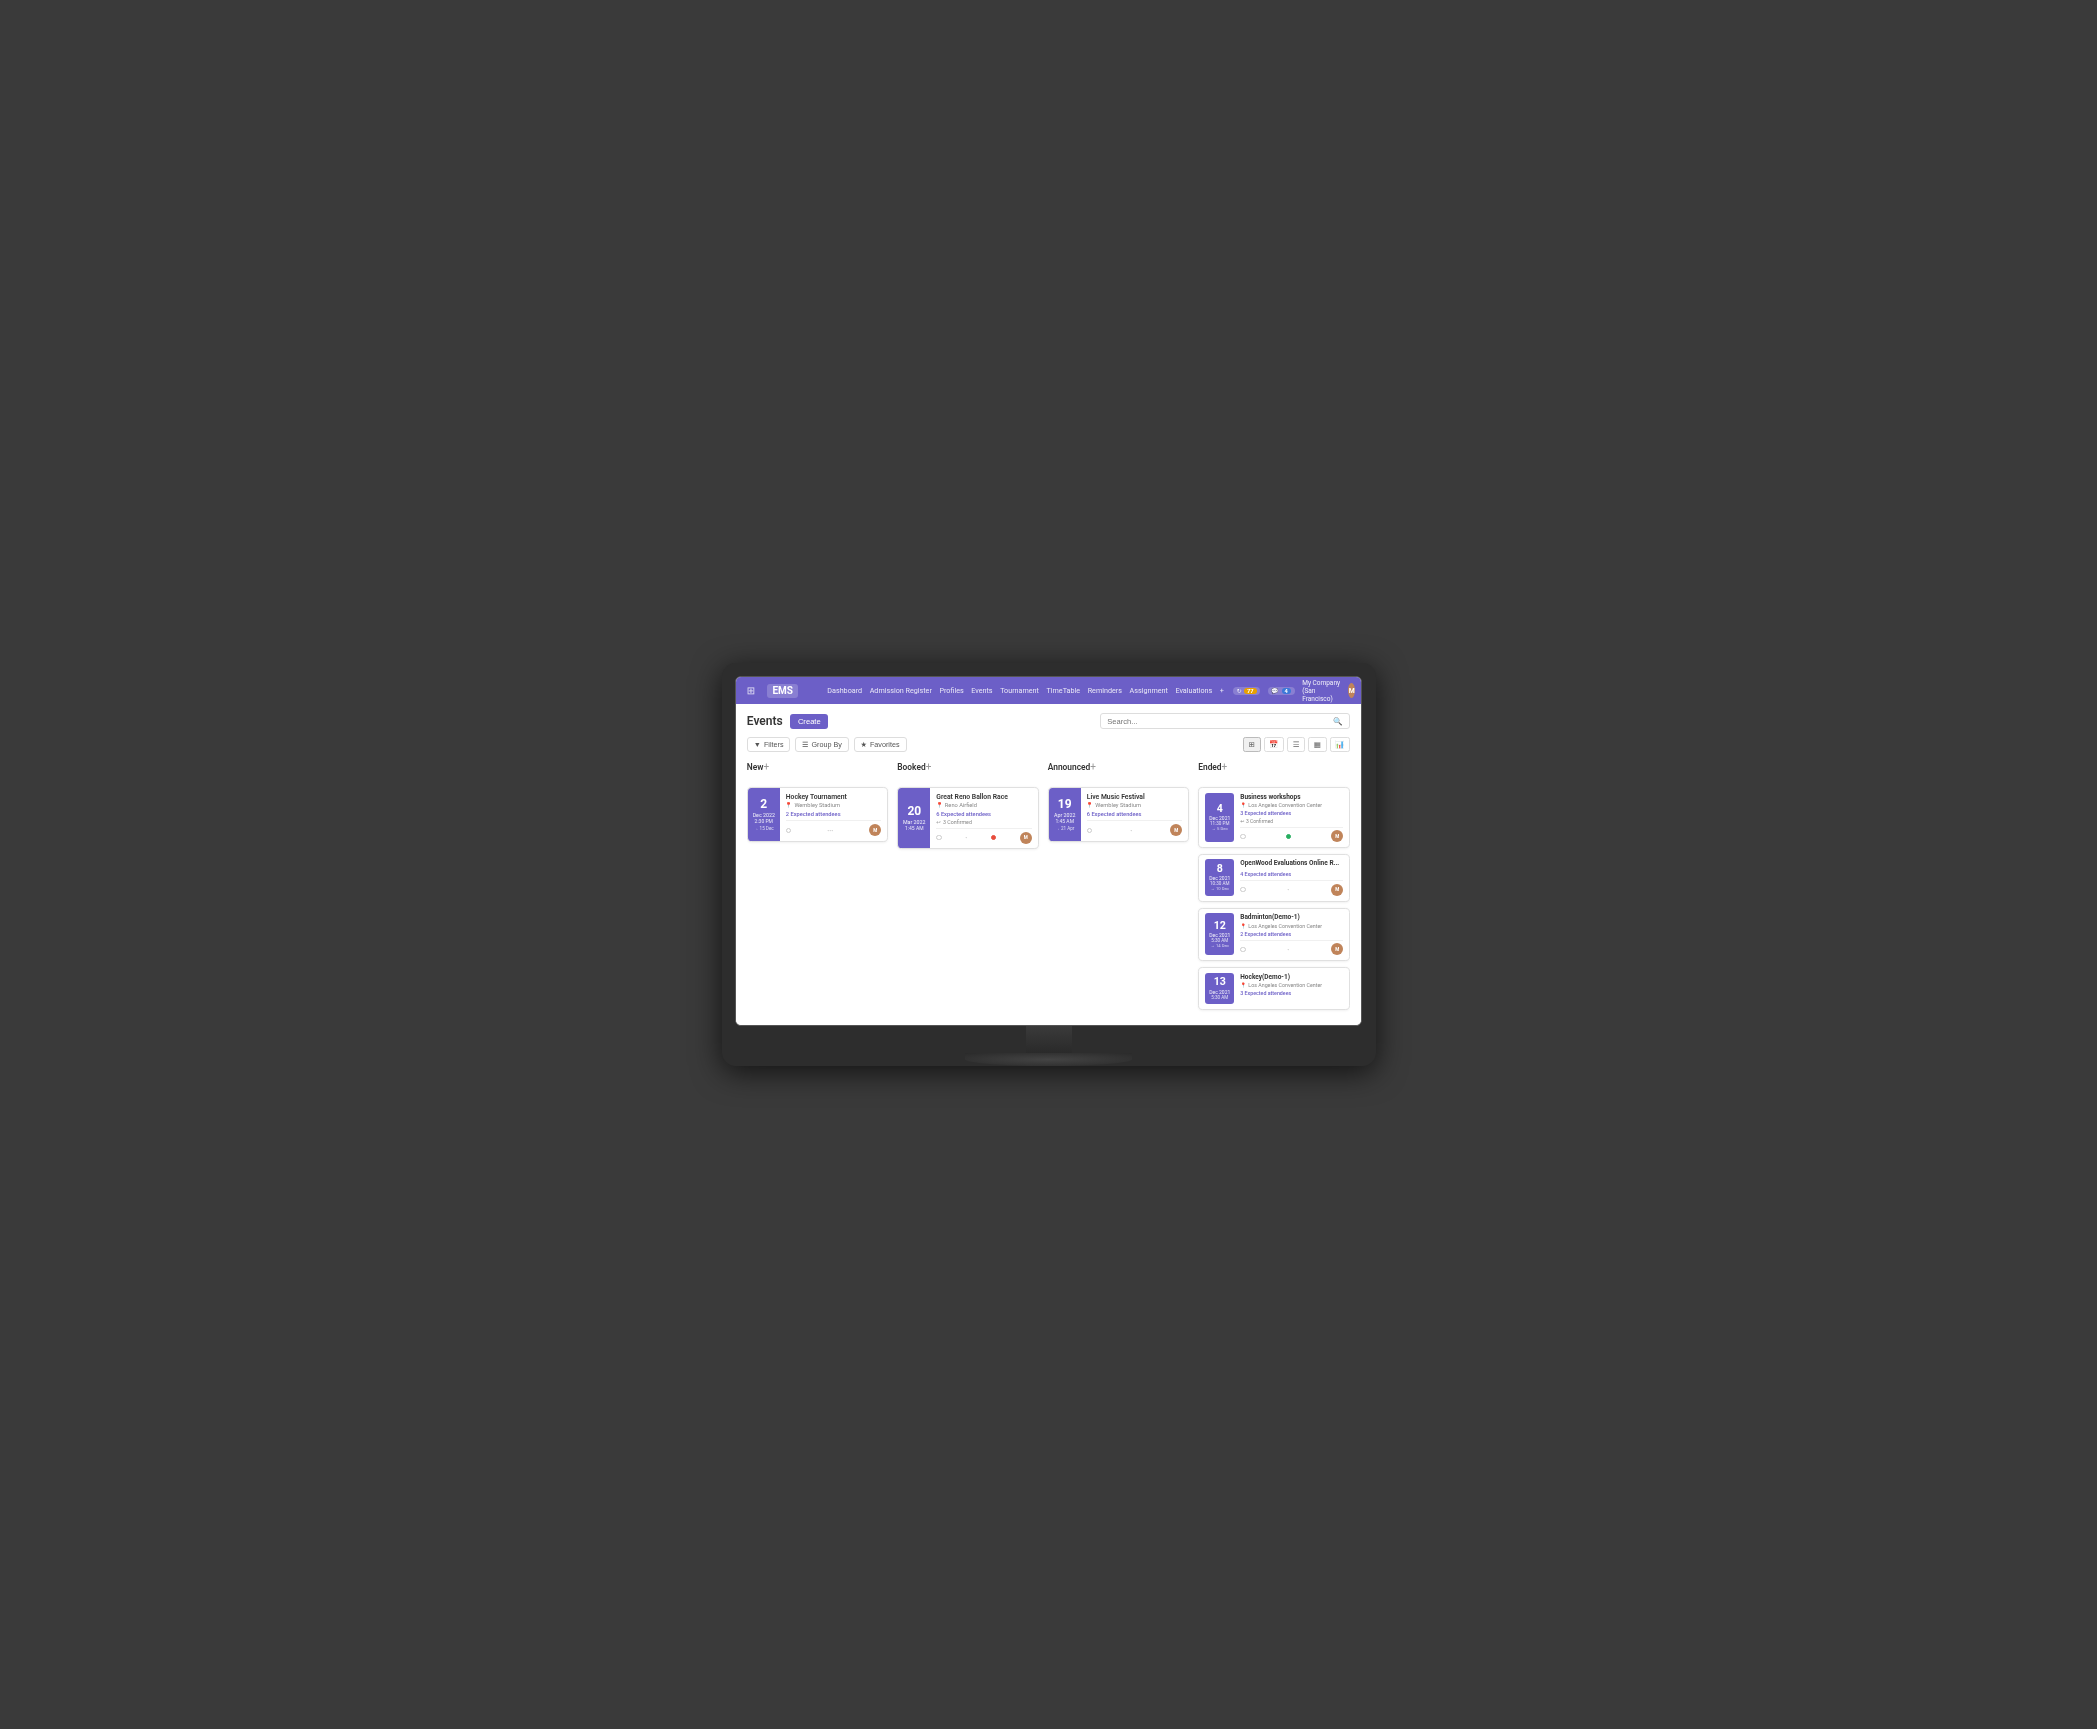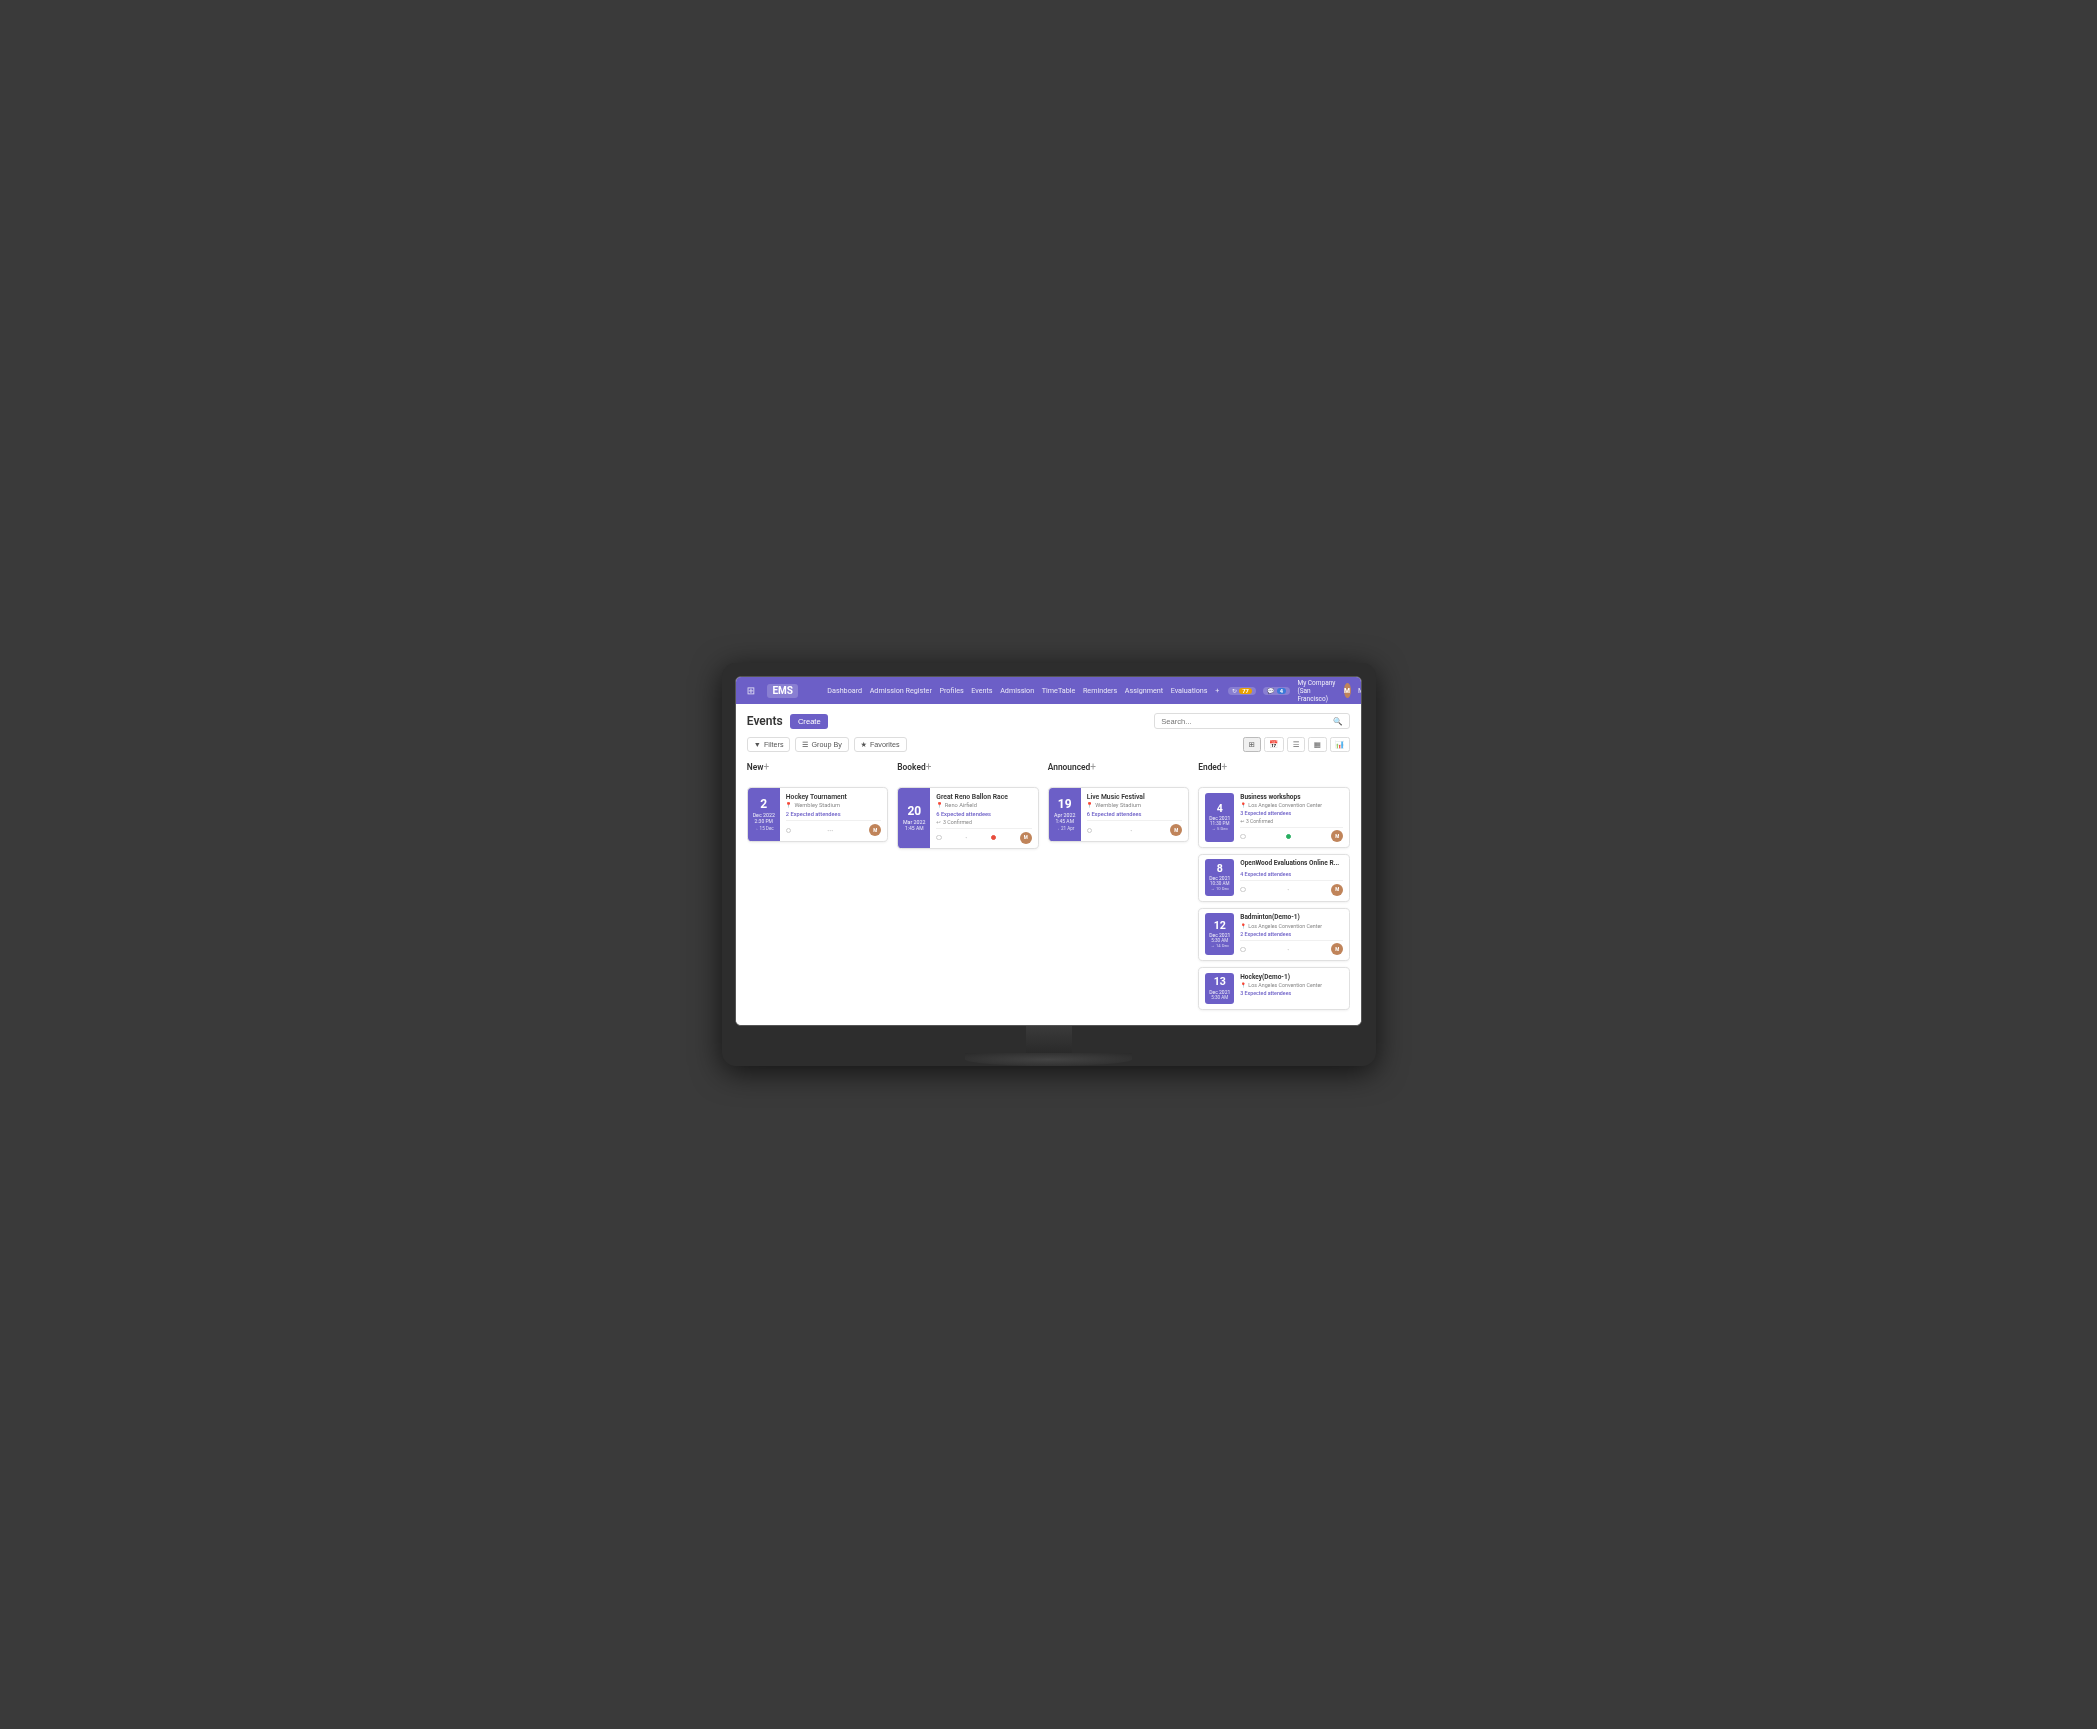--- a/index.html
+++ b/index.html
@@ -121,21 +121,21 @@
       display: flex;
       align-items: center;
       gap: 7.6px;
     }
     .search-bar {
       display: flex;
       align-items: center;
       border: 0.8px solid #ddd;
       border-radius: 3px;
       padding: 2.3px 6px;
-      width: 196px;
+      width: 250px;
       background: #fff;
     }
     .search-bar input {
       border: none;
       outline: none;
       font-size: 7.6px;
       flex: 1;
       color: #666;
     }
     .search-icon { color: #999; font-size: 7.6px; }
@@ -380,21 +380,21 @@
     <div class="screen">
 
       <nav class="navbar">
         <span class="navbar-grid-icon">⊞</span>
         <span class="navbar-brand">EMS</span>
         <div class="navbar-links">
           <span class="navbar-link">Dashboard</span>
           <span class="navbar-link">Admission Register</span>
           <span class="navbar-link">Profiles</span>
           <span class="navbar-link">Events</span>
-          <span class="navbar-link">Admission</span>
+          <span class="navbar-link">Tournament</span>
           <span class="navbar-link">TimeTable</span>
           <span class="navbar-link">Reminders</span>
           <span class="navbar-link">Assignment</span>
           <span class="navbar-link">Evaluations</span>
           <span class="navbar-link">+</span>
         </div>
         <div class="navbar-right">
           <div class="navbar-badge">
             <span>↻</span>
             <span class="badge-num">77</span>

